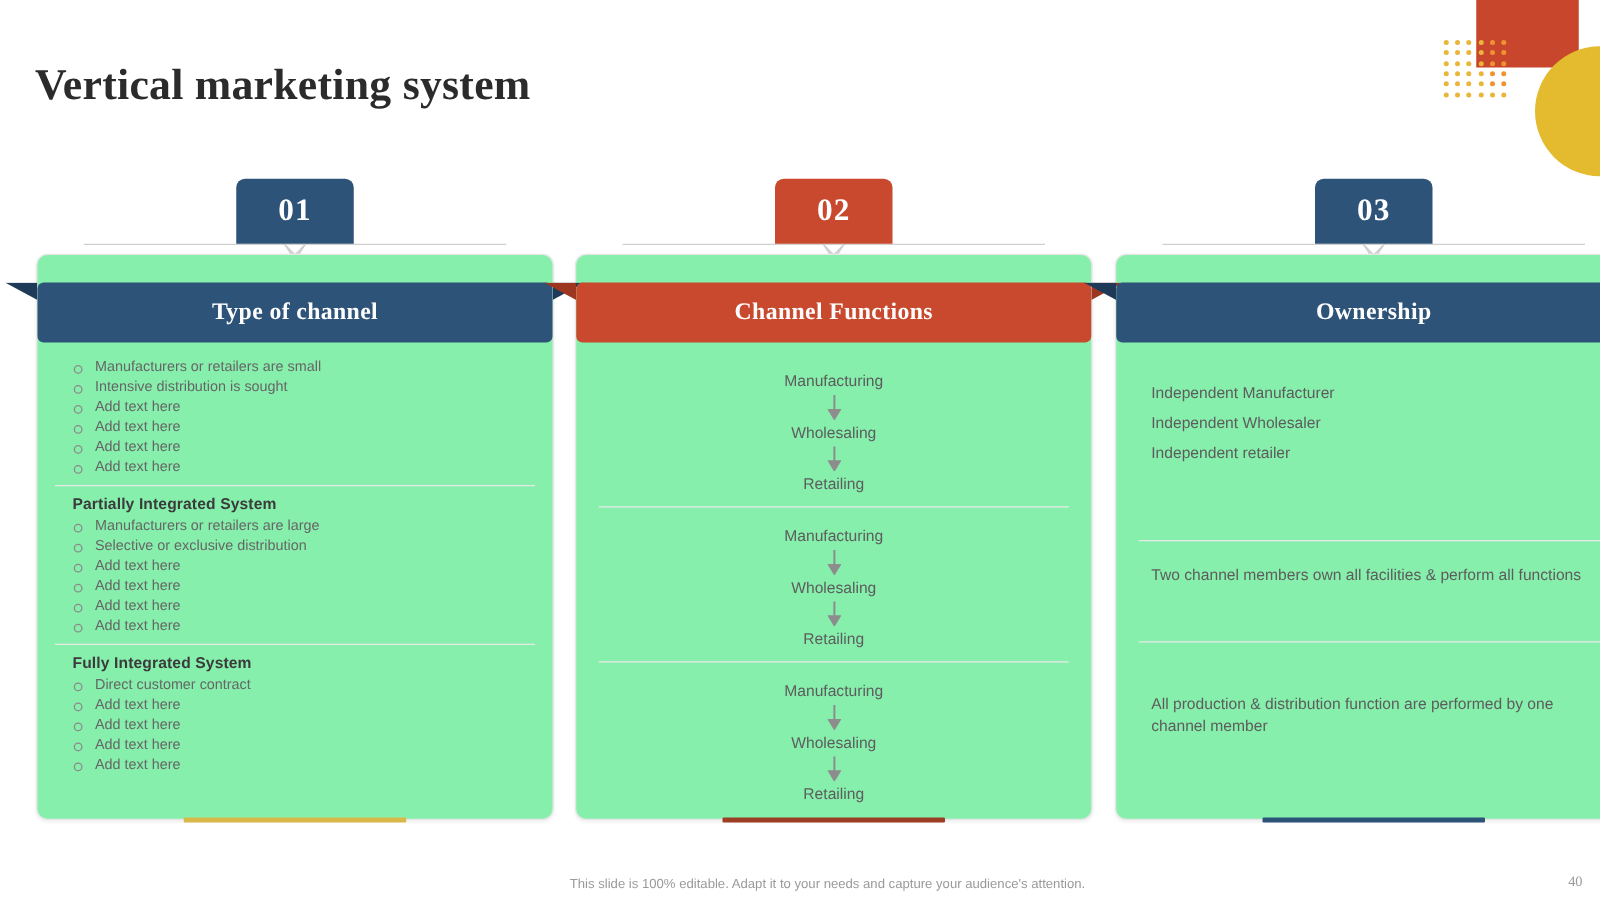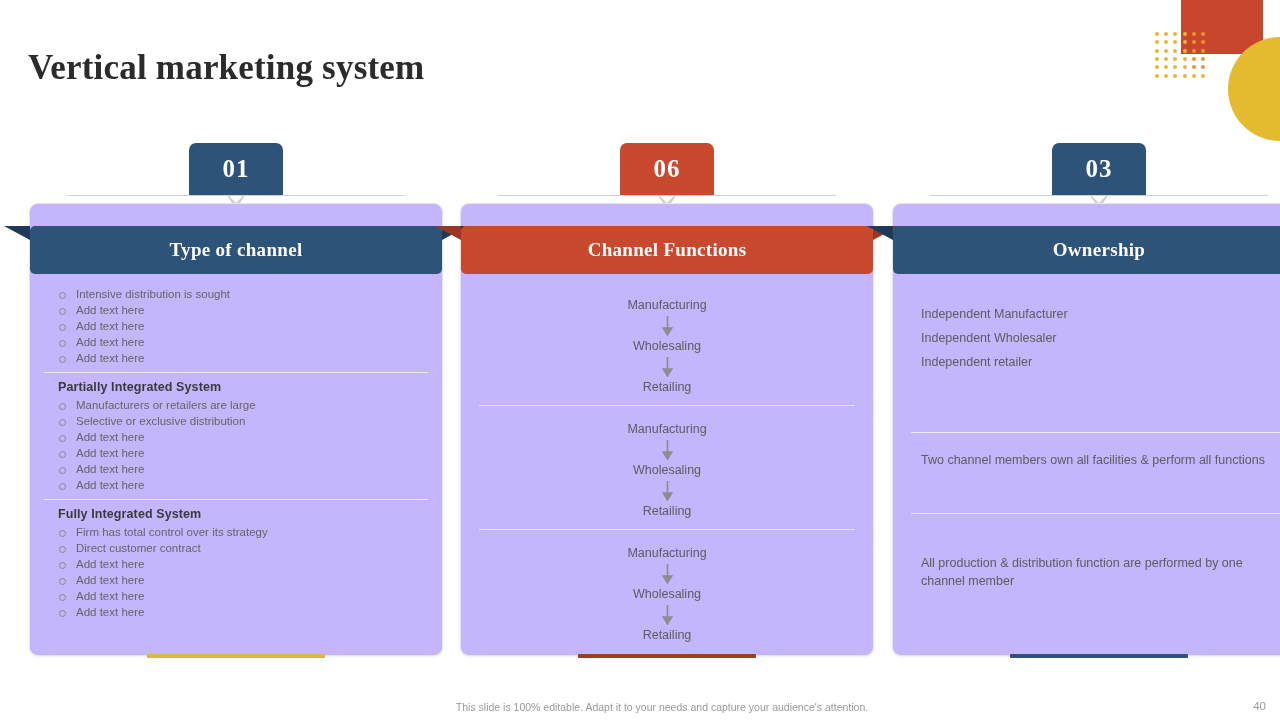--- a/index.html
+++ b/index.html
@@ -69,21 +69,21 @@
   }
   .chev {
     position: absolute; left: 50%; top: -1px; transform: translateX(-50%);
     width: 32px; height: 18px; overflow: visible;
   }
   .chev svg { display: block; }
 
   .card {
     position: relative; margin-top: 7px;
     height: 453px;
-    background: #c4b5fd;
+    background: #86efac;
     border: 1px solid #e6e6e6;
     border-radius: 9px;
     box-shadow: 0 1px 3px rgba(0,0,0,.07);
   }
   .card-accent {
     position: absolute; left: 50%; transform: translateX(-50%);
     bottom: -3px; width: 178px; height: 4px; border-radius: 1px;
   }
 
   
@@ -145,21 +145,21 @@
   .own-line { font-size: 12.5px; color: #5d5d5d; line-height: 24px; }
   .own-para { font-size: 12.5px; color: #5d5d5d; line-height: 18px; }
 
   
   .footer-note {
     position: absolute; left: 0; right: 0; top: 701px;
     text-align: center; font-size: 10.5px; color: #9a9a9a; margin-left: 44px;
   }
   .page-num {
     position: absolute; right: 14px; top: 700px;
-    font-size: 11.5px; color: #9a9a9a;
+    font-size: 11.5px; color: #9a9a9a; font-family: Liberation Serif, serif;
   }
 </style>
 </head>
 <body>
 
 <div class="slide">
 
   <div class="deco-rect"></div>
   <div class="deco-circle"></div>
   <div class="deco-dots" id="deco-dots">
@@ -219,20 +219,21 @@
       <div class="ribbon rb-blue">
         <div class="fold l"></div>
         <div class="fold r"></div>
         <div class="band">Type of channel</div>
       </div>
 
       <div class="list-body">
 
         <div class="grp">
           <ul>
+            <li>Manufacturers or retailers are small</li>
             <li>Intensive distribution is sought</li>
             <li>Add text here</li>
             <li>Add text here</li>
             <li>Add text here</li>
             <li>Add text here</li>
           </ul>
         </div>
 
         <div class="grp">
           <div class="grp-title">Partially Integrated System</div>
@@ -242,36 +243,35 @@
             <li>Add text here</li>
             <li>Add text here</li>
             <li>Add text here</li>
             <li>Add text here</li>
           </ul>
         </div>
 
         <div class="grp">
           <div class="grp-title">Fully Integrated System</div>
           <ul>
-            <li>Firm has total control over its strategy</li>
             <li>Direct customer contract</li>
             <li>Add text here</li>
             <li>Add text here</li>
             <li>Add text here</li>
             <li>Add text here</li>
           </ul>
         </div>
 
       </div>
       <div class="card-accent" style="background:#d9b84a"></div>
     </div>
   </div>
 
   <div class="col col-2">
-    <div class="badge red">06</div>
+    <div class="badge red">02</div>
     <div class="rule-row">
       <div class="rule"></div>
       <div class="chev">
         <svg width="32" height="18" viewBox="0 0 32 18">
           <polyline points="6,0 16,10 26,0" fill="none" stroke="#cfcfcf" stroke-width="1.4"></polyline>
           <polyline points="9,3 16,14 23,3" fill="none" stroke="#cfcfcf" stroke-width="1.4"></polyline>
         </svg>
       </div>
     </div>
 

